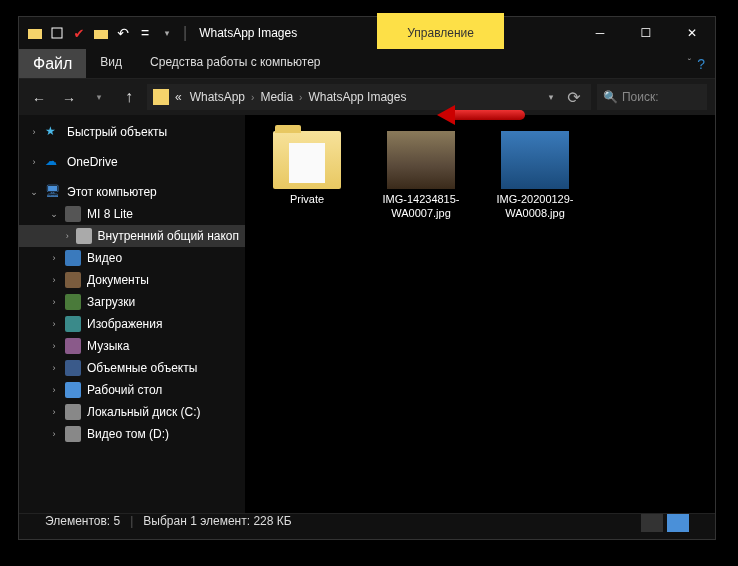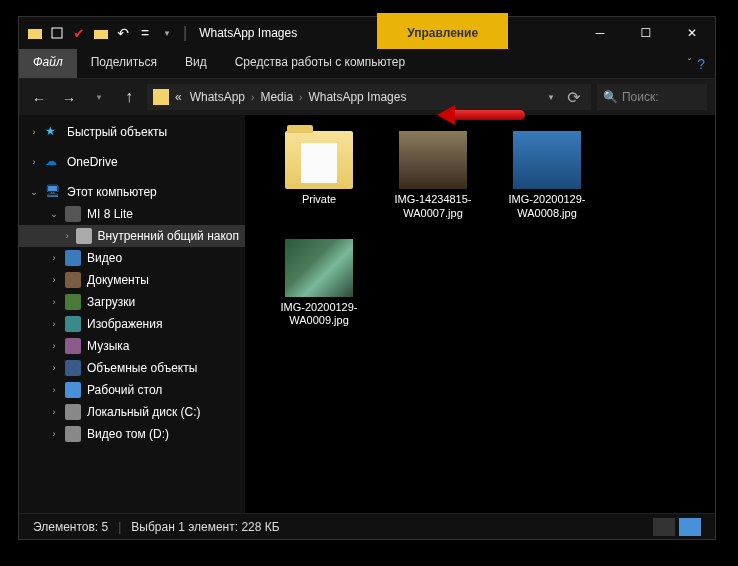--- a/index.html
+++ b/index.html
@@ -3,26 +3,26 @@
 <meta charset="utf-8">
 <style>
   * { margin:0; padding:0; box-sizing:border-box; font-family:"Segoe UI",Tahoma,sans-serif; }
   body { background:#000; width:738px; height:566px; overflow:hidden; padding:16px 18px 26px 18px; }
   .window { width:698px; height:524px; background:#0a0a0a; border:1px solid #333; display:flex; flex-direction:column; position:relative; }
   .titlebar { height:32px; background:#111; display:flex; align-items:center; padding-left:6px; }
   .tb-left { display:flex; align-items:center; gap:6px; }
   .qat { display:flex; align-items:center; gap:2px; }
   .qat-item { width:20px; height:20px; display:flex; align-items:center; justify-content:center; }
   .title-text { color:#fff; font-size:12px; margin-left:6px; }
-  .context-tab { background:#eab308; color:#333; font-size:12px; padding:13px 30px; margin-left:80px;font-weight:bold; }
+  .context-tab { background:#fde047; color:#333; font-size:12px; padding:13px 30px; margin-left:80px; }
   .wincontrols { margin-left:auto; display:flex; }
   .wc { width:46px; height:32px; color:#fff; display:flex; align-items:center; justify-content:center; font-size:12px; }
 
   .ribbon-tabs { height:30px; background:#111; display:flex; align-items:stretch; border-bottom:1px solid #222; }
-  .file-tab { background:#444; color:#fff; font-size:12px; padding:6px 14px;font-style:italic; }
+  .file-tab { background:#444; color:#fff; font-size:16px; padding:6px 14px; }
   .r-tab { color:#ddd; font-size:12px; padding:6px 14px; }
   .r-tab.context { color:#ddd; }
   .ribbon-right { margin-left:auto; display:flex; align-items:center; gap:6px; padding-right:10px; }
   .chev { color:#aaa; font-size:10px; }
   .help { color:#38c; font-size:14px; }
 
   .navrow { height:36px; background:#1a1a1a; display:flex; align-items:center; padding:0 8px; gap:6px; }
   .nav-btn { width:24px; height:24px; color:#ddd; display:flex; align-items:center; justify-content:center; font-size:14px; }
   .nav-up { width:24px; height:24px; color:#ddd; display:flex; align-items:center; justify-content:center; }
   .addr-bar { flex:1; height:26px; background:#222; display:flex; align-items:center; padding:0 6px; gap:4px; position:relative; }
@@ -53,34 +53,34 @@
   .ic-drive { background:#aaa; border-radius:2px; }
   .ic-vid { background:#3a7abd; border-radius:2px; }
   .ic-doc { background:#7a5c3e; border-radius:2px; }
   .ic-dl { background:#4a7a3a; border-radius:2px; }
   .ic-img { background:#3a8a8a; border-radius:2px; }
   .ic-mus { background:#8a5a8a; border-radius:2px; }
   .ic-3d { background:#3a5a8a; border-radius:2px; }
   .ic-desk { background:#4a90d9; border-radius:2px; }
   .ic-hdd { background:#888; border-radius:2px; }
 
-  .content { flex:1; background:#000; padding:16px 28px; }
+  .content { flex:1; background:#000; padding:16px 16px; }
   .items { display:flex; flex-wrap:wrap; gap:18px 22px; align-content:flex-start; }
   .file-item { width:92px; display:flex; flex-direction:column; align-items:center; text-align:center; }
   .thumb { width:68px; height:58px; margin-bottom:4px; }
   .folder-thumb { background:linear-gradient(#f7e29a,#e8c862); border-radius:2px; position:relative; }
   .folder-thumb::before { content:""; position:absolute; top:-6px; left:2px; width:26px; height:8px; background:#e8c862; border-radius:2px 2px 0 0; }
   .folder-priv::after { content:""; position:absolute; top:12px; left:16px; width:36px; height:40px; background:#fafafa; }
   .folder-sent::after { content:""; position:absolute; top:6px; left:20px; width:42px; height:40px; background:linear-gradient(#4a7abd,#2a4a7a); }
   .img-thumb1 { background:linear-gradient(180deg,#8a7a5a 0%,#5a4a3a 60%,#3a2a1a 100%); }
   .img-thumb2 { background:linear-gradient(180deg,#3a7aba 0%,#1a4a7a 100%); }
   .img-thumb3 { background:linear-gradient(135deg,#2a5a3a 0%,#4a7a5a 40%,#7aba9a 60%,#2a4a3a 100%); }
   .fname { color:#fff; font-size:11px; line-height:1.25; word-break:break-word; }
 
-  .status { height:26px; background:#111; border-top:1px solid #222; display:flex; align-items:center; padding:0 14px; color:#ddd; font-size:12px; gap:10px; }
+  .status { height:26px; background:#111; border-top:1px solid #222; display:flex; align-items:flex-start; padding:0 26px; color:#ddd; font-size:12px; gap:10px; }
   .status-sep { color:#555; }
   .status-right { margin-left:auto; display:flex; gap:4px; }
   .view-btn { width:22px; height:18px; background:#333; }
   .view-btn.active { background:#4a90d9; }
 </style>
 </head>
 <body>
 
 <div class="window">
 
@@ -113,21 +113,20 @@
     <div class="context-tab">Управление</div>
     <div class="wincontrols">
       <div class="wc">─</div>
       <div class="wc">☐</div>
       <div class="wc">✕</div>
     </div>
   </div>
 
   <div class="ribbon-tabs">
     <div class="file-tab">Файл</div>
-    <div class="r-tab">Поделиться</div>
     <div class="r-tab">Вид</div>
     <div class="r-tab context">Средства работы с компьютер</div>
     <div class="ribbon-right">
       <span class="chev">ˇ</span>
       <span class="help">?</span>
     </div>
   </div>
 
   <div class="navrow">
     <div class="nav-btn">←</div>
@@ -242,24 +241,20 @@
           <div class="fname">Private</div>
         </div>
         <div class="file-item">
           <div class="thumb img-thumb1"></div>
           <div class="fname">IMG-14234815-WA0007.jpg</div>
         </div>
         <div class="file-item">
           <div class="thumb img-thumb2"></div>
           <div class="fname">IMG-20200129-WA0008.jpg</div>
         </div>
-        <div class="file-item">
-          <div class="thumb img-thumb3"></div>
-          <div class="fname">IMG-20200129-WA0009.jpg</div>
-        </div>
       </div>
     </div>
   </div>
 
   <div class="status">
     <span>Элементов: 5</span>
     <span class="status-sep">|</span>
     <span>Выбран 1 элемент: 228 КБ</span>
     <div class="status-right">
       <div class="view-btn"></div>

